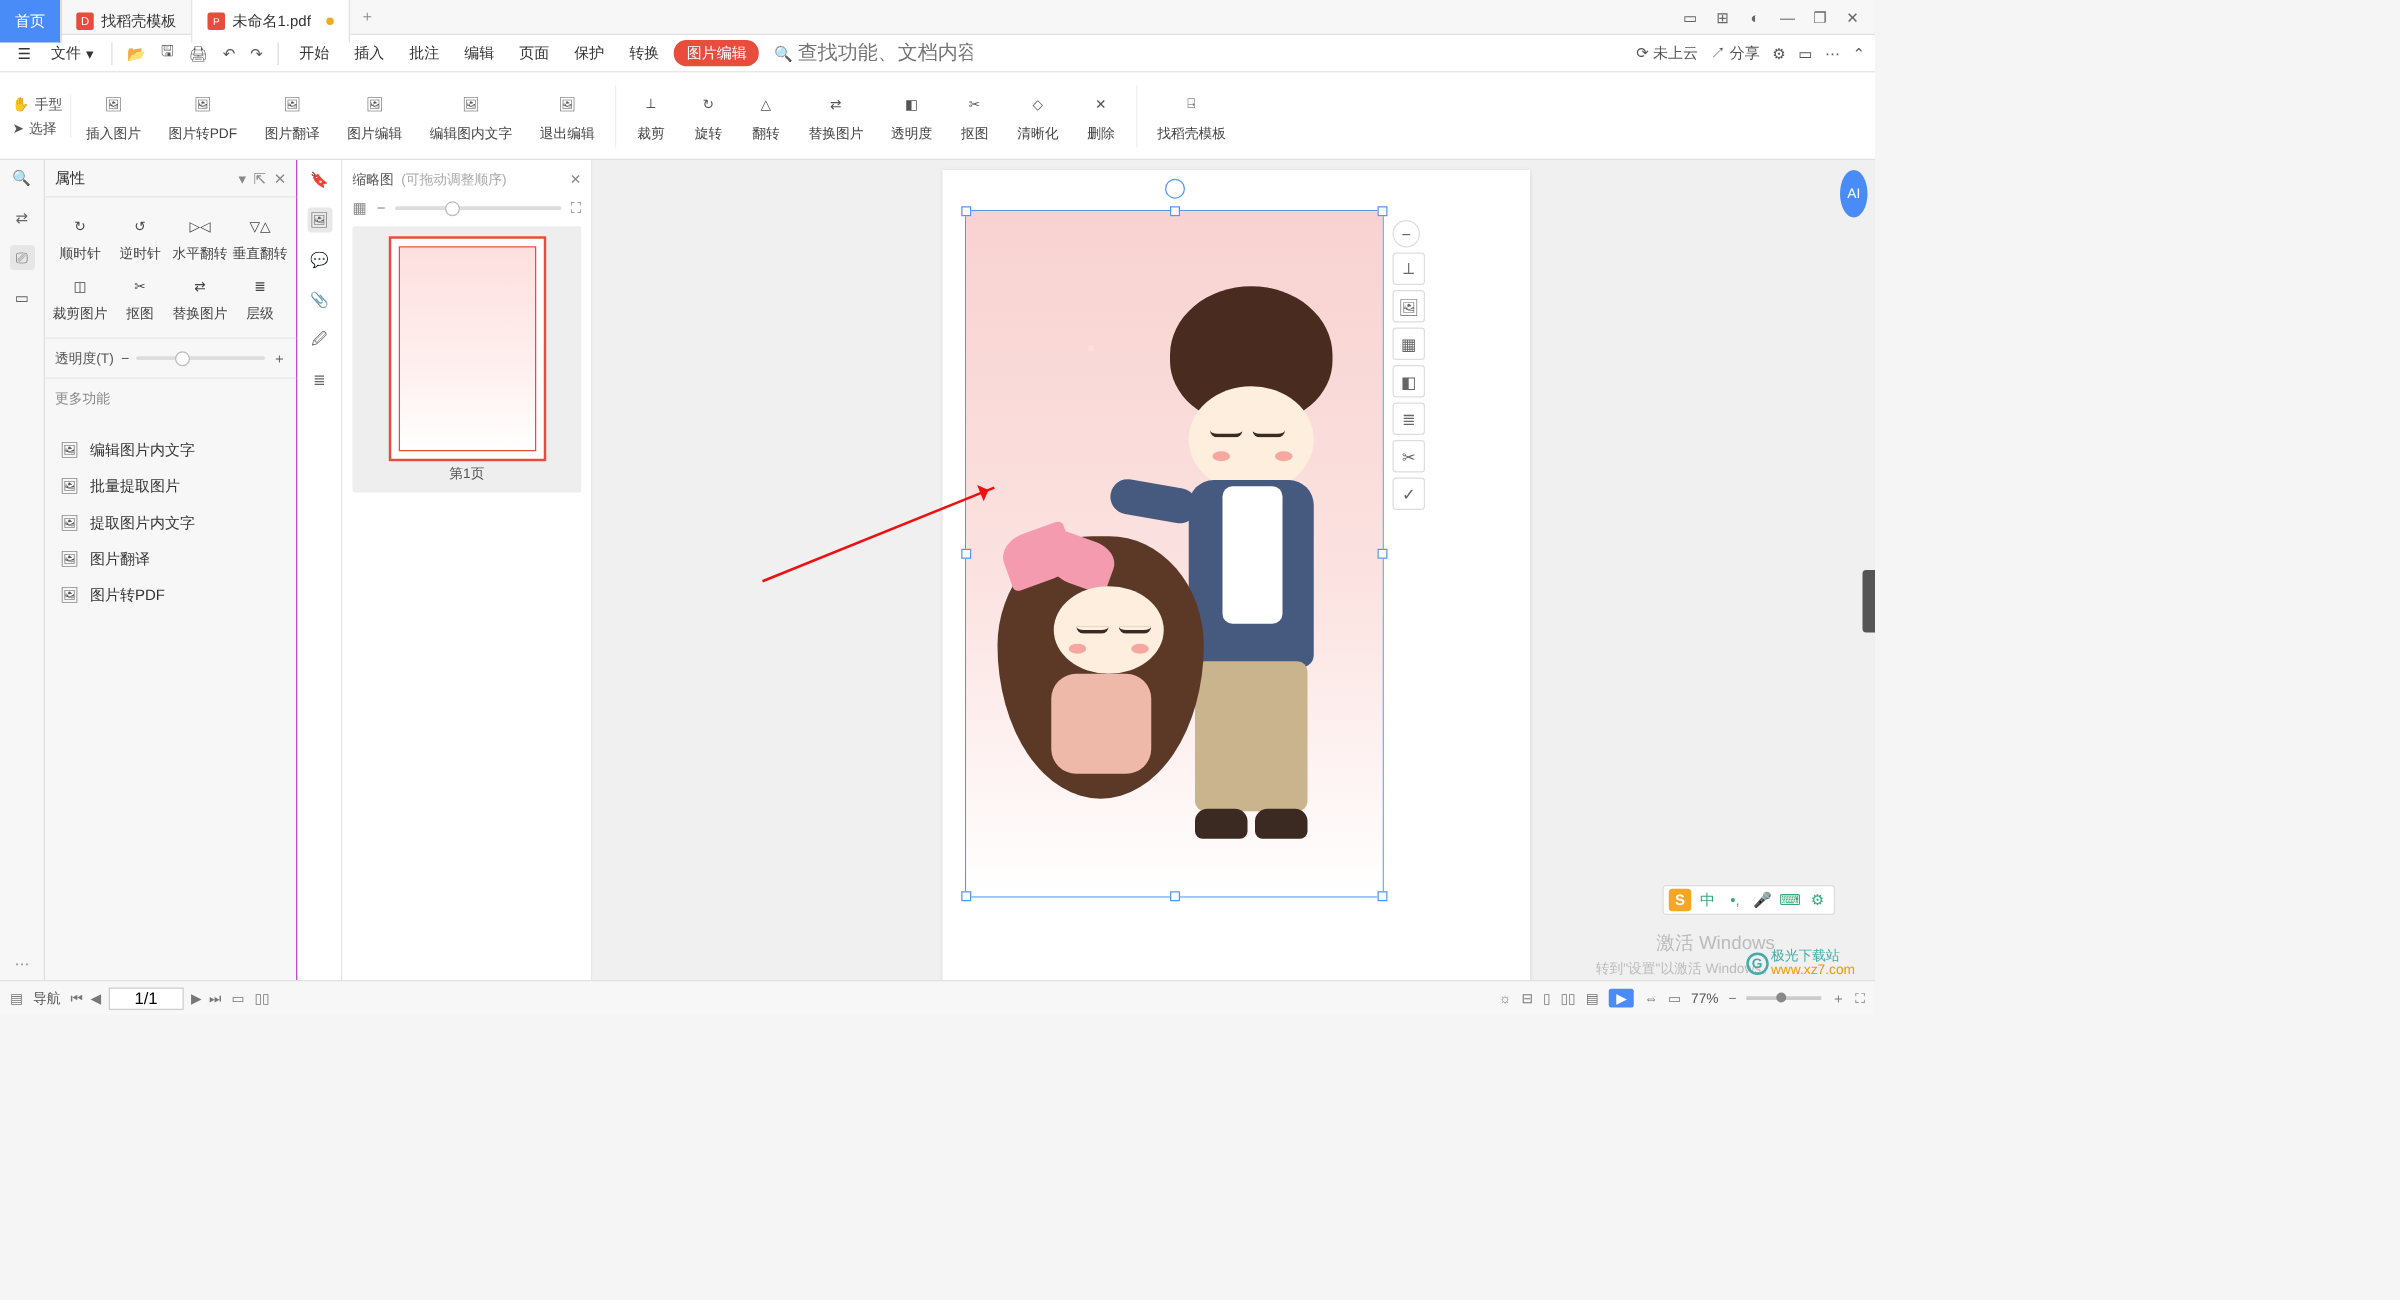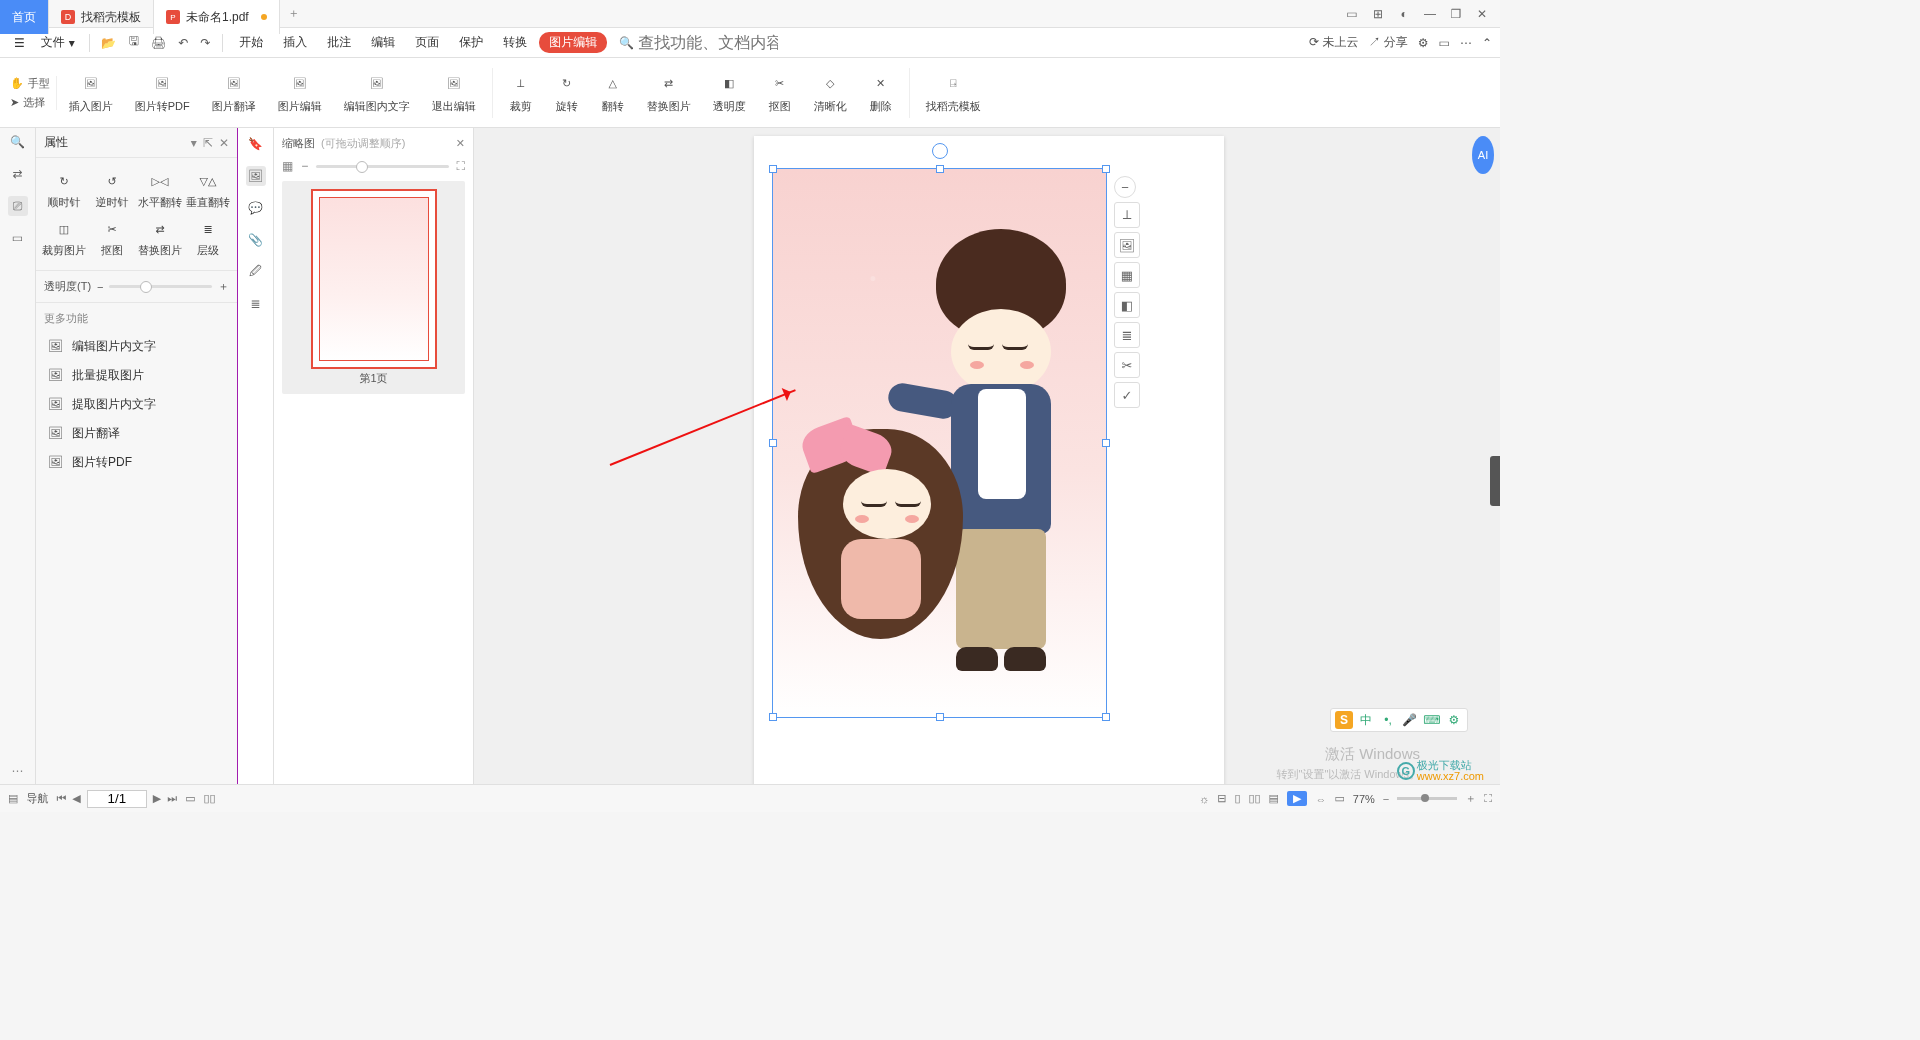--- a/index.html
+++ b/index.html
@@ -46,21 +46,21 @@
 
 .props { position: absolute; left: 36px; top: 128px; width: 202px; background: #f7f7f7; border-right: 1px solid #a21caf; bottom: 28px; padding: 0; }
 .props-hdr { display:flex; align-items:center; padding: 6px 8px; border-bottom:1px solid #e6e6e6; }
 .props-hdr .ttl { flex:1; }
 .props-hdr .ic { color:#888; cursor:pointer; margin-left:6px; }
 .props-grid { display:flex; flex-wrap:wrap; padding:8px 4px; border-bottom:1px solid #e6e6e6; }
 .pg-item { width: 48px; display:flex; flex-direction:column; align-items:center; gap:3px; font-size:11px; color:#444; padding:4px 0; cursor:pointer;}
 .pg-item .ico { width:22px; height:22px; display:flex; align-items:center; justify-content:center; }
 .props-opacity { display:flex; align-items:center; padding:8px; gap:6px; font-size:11px; color:#555; border-bottom:1px solid #e6e6e6;}
 .props-more { padding:8px; }
-.props-more .hdr { color:#888; font-size:11px; margin-bottom:6px; }
+.props-more .hdr { color:#888; font-size:11px; margin-bottom:20px; }
 .props-more .row { display:flex; align-items:center; gap:8px; padding:6px 4px; cursor:pointer; font-size:12px;}
 .props-more .row .ico { width:16px; height:16px; color:#555;}
 
 
 .inner-rail { position: absolute; left: 238px; top: 128px; width: 36px; background:#fff; border-right:1px solid #e0e0e0; bottom:28px; display:flex; flex-direction:column; align-items:center; padding-top:6px; gap:12px;}
 .inner-rail .ir-ico { width:20px; height:20px; color:#666; cursor:pointer; display:flex; align-items:center; justify-content:center; border-radius:3px;}
 .inner-rail .ir-ico.sel { background:#e8e8e8; }
 
 
 .thumbs { position:absolute; left:274px; top:128px; width:200px; background:#fff; border-right:1px solid #e0e0e0; bottom:28px; padding:8px;}

